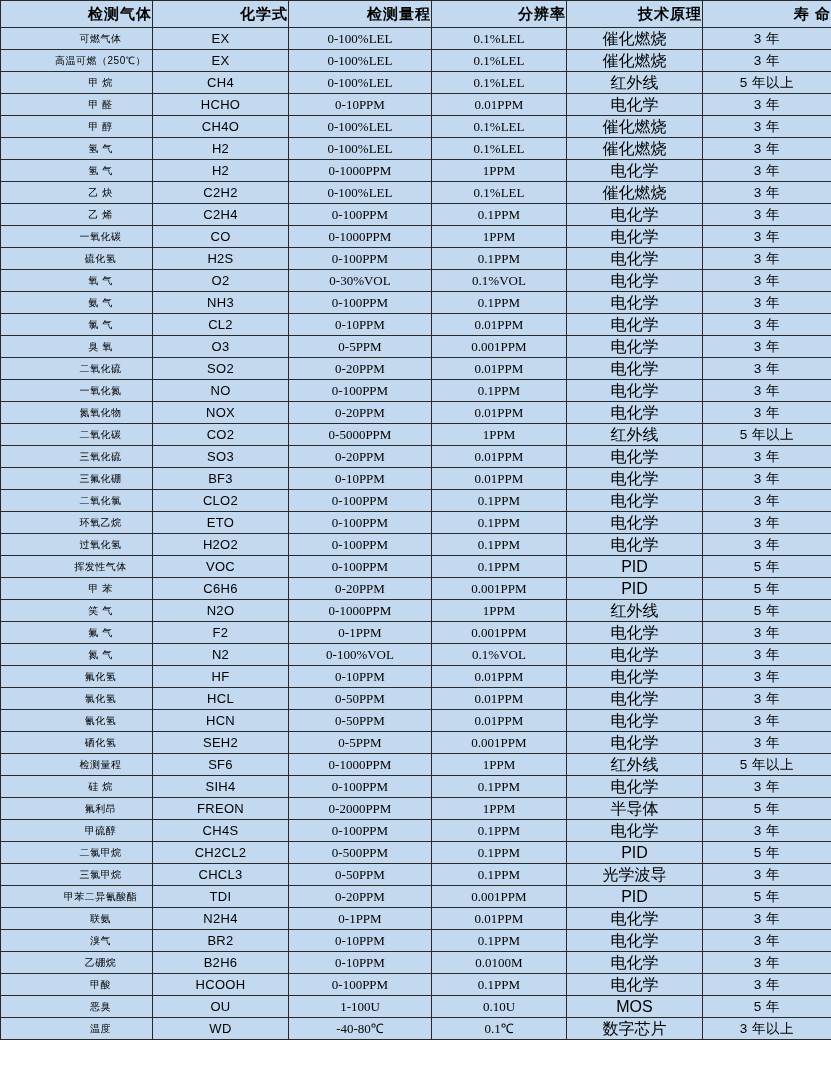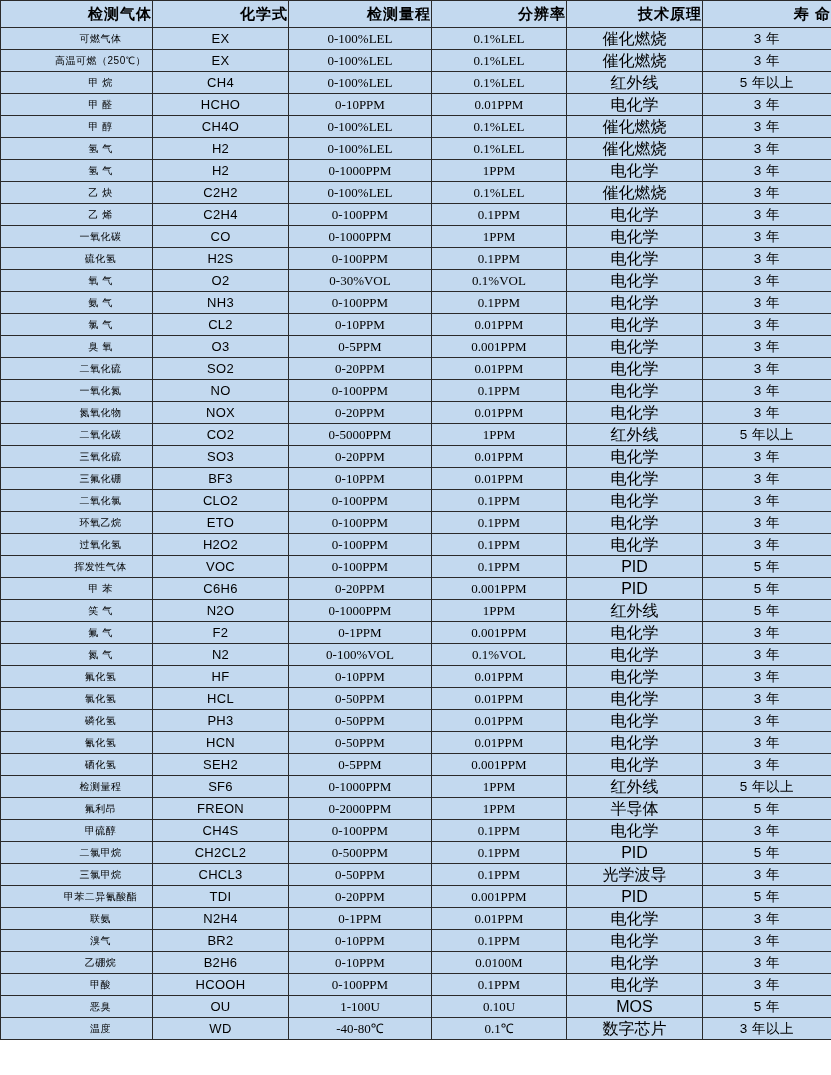--- a/index.html
+++ b/index.html
@@ -341,28 +341,20 @@
         </tr>
         <tr>
           <td class="name">氯化氢</td>
           <td class="formula">HCL</td>
           <td class="range">0-50PPM</td>
           <td class="res">0.01PPM</td>
           <td class="principle">电化学</td>
           <td class="life">3 年</td>
         </tr>
         <tr>
-          <td class="name">磷化氢</td>
-          <td class="formula">PH3</td>
-          <td class="range">0-50PPM</td>
-          <td class="res">0.01PPM</td>
-          <td class="principle">电化学</td>
-          <td class="life">3 年</td>
-        </tr>
-        <tr>
           <td class="name">氰化氢</td>
           <td class="formula">HCN</td>
           <td class="range">0-50PPM</td>
           <td class="res">0.01PPM</td>
           <td class="principle">电化学</td>
           <td class="life">3 年</td>
         </tr>
         <tr>
           <td class="name">硒化氢</td>
           <td class="formula">SEH2</td>
@@ -371,20 +363,28 @@
           <td class="principle">电化学</td>
           <td class="life">3 年</td>
         </tr>
         <tr>
           <td class="name">检测量程</td>
           <td class="formula">SF6</td>
           <td class="range">0-1000PPM</td>
           <td class="res">1PPM</td>
           <td class="principle">红外线</td>
           <td class="life">5 年以上</td>
+        </tr>
+        <tr>
+          <td class="name">硅 烷</td>
+          <td class="formula">SIH4</td>
+          <td class="range">0-100PPM</td>
+          <td class="res">0.1PPM</td>
+          <td class="principle">电化学</td>
+          <td class="life">3 年</td>
         </tr>
         <tr>
           <td class="name">氟利昂</td>
           <td class="formula">FREON</td>
           <td class="range">0-2000PPM</td>
           <td class="res">1PPM</td>
           <td class="principle">半导体</td>
           <td class="life">5 年</td>
         </tr>
         <tr>

